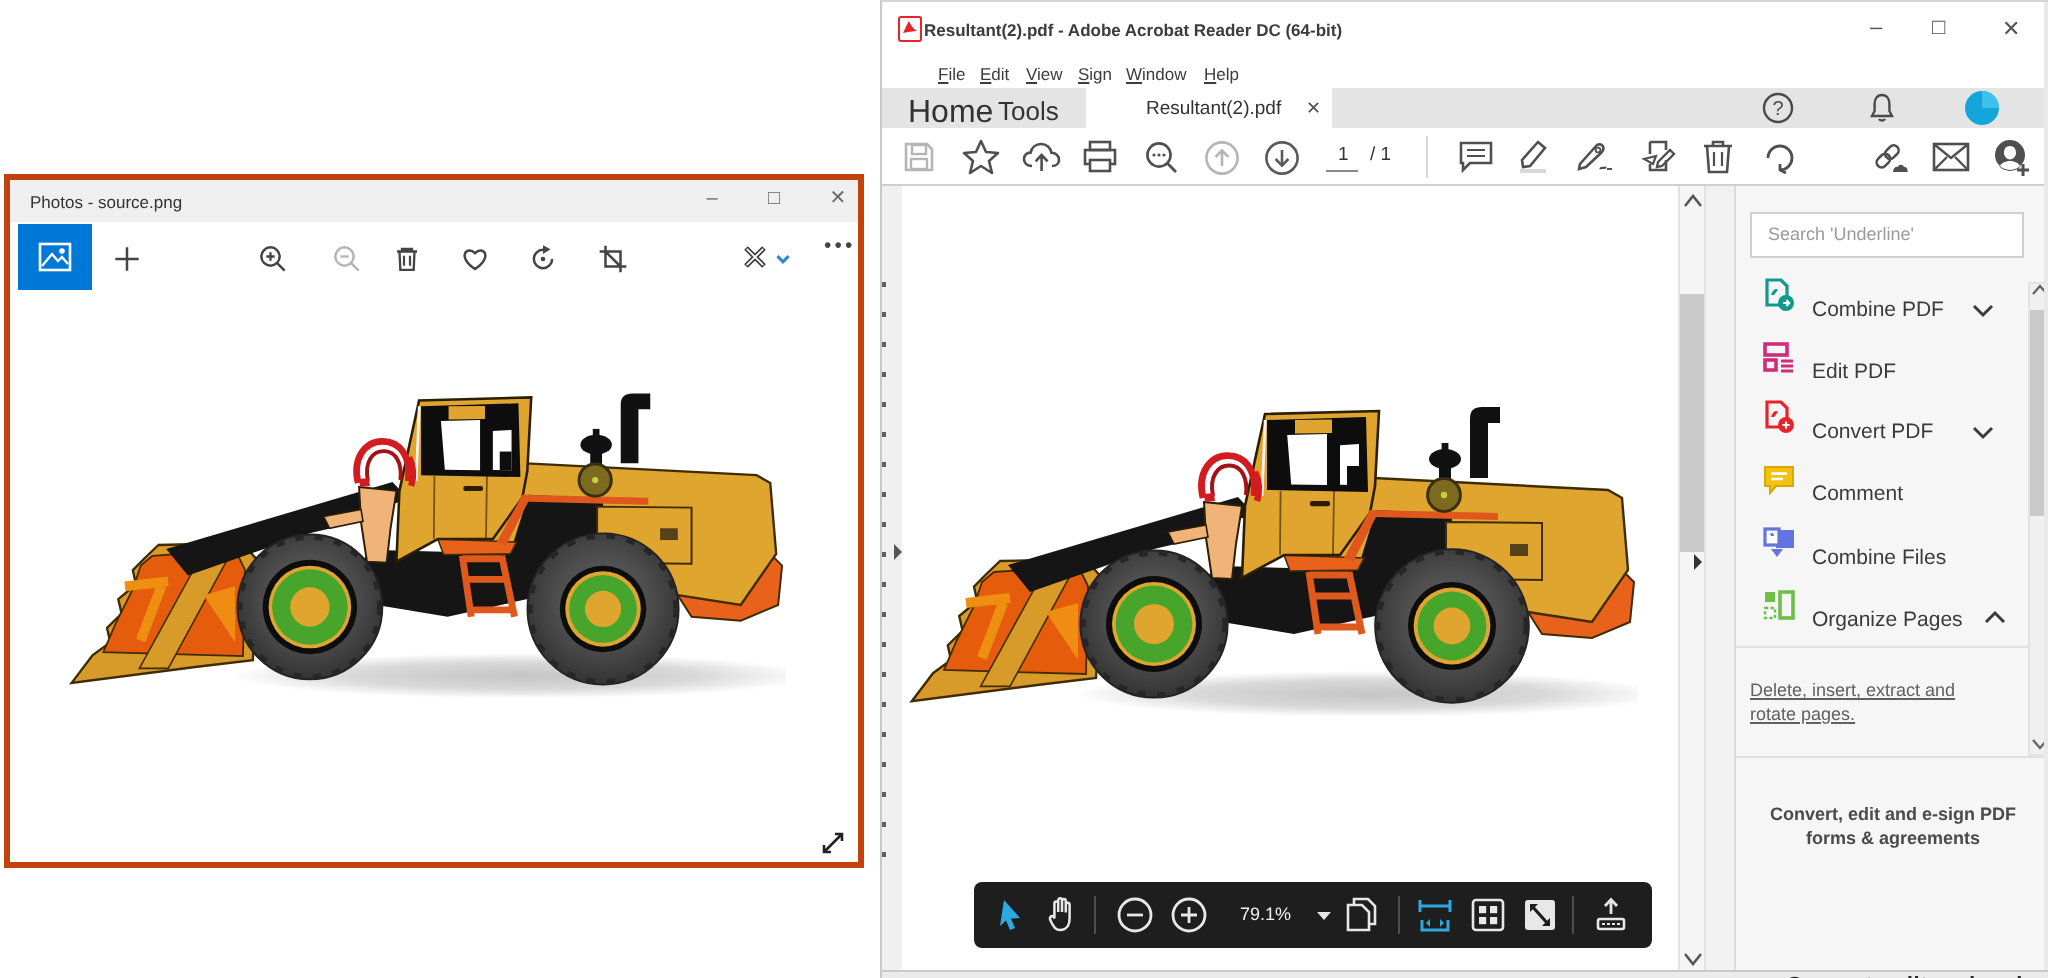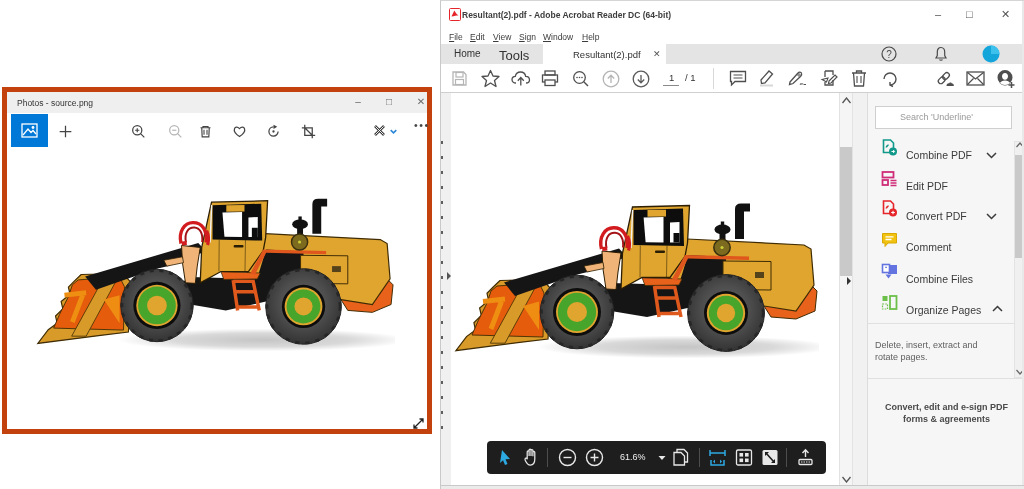--- a/index.html
+++ b/index.html
@@ -1,45 +1,45 @@
 <!DOCTYPE html>
 <html><head>
 <meta charset="utf-8">
 <style>
   html,body{margin:0;padding:0;}
   body{width:1024px;height:489px;background:#fff;font-family:"Liberation Sans",sans-serif;overflow:hidden;position:relative;}
   .abs{position:absolute;}
   
-  #photos{left:2px;top:87px;width:430px;height:347px;background:#fff;border:5px solid #c2410c;box-sizing:border-box;}
+  #photos{left:2px;top:87px;width:430px;height:347px;background:#fff;border:3px solid #c2410c;box-sizing:border-box;}
   #ph-title{left:0;top:0;width:100%;height:21px;background:#efefef;font-size:8.5px;color:#333;line-height:22px;padding-left:10px;box-sizing:border-box;}
   .ph-btn{top:0;width:14px;height:21px;color:#6a6a6a;font-size:10px;line-height:19px;text-align:center;}
   #ph-tool{left:0;top:22px;width:100%;height:33px;background:#fff;}
   #ph-tile{left:4px;top:0;width:37px;height:33px;background:#0078d7;}
   
   #acro{left:440px;top:0;width:584px;height:489px;background:#fff;border-left:1px solid #c9c9c9;border-top:1px solid #d5d5d5;box-sizing:border-box;}
   #ac-title{left:0;top:0;width:100%;height:27px;background:#fff;}
   #ac-title span.t{position:absolute;left:21px;top:9px;font-size:8.5px;color:#3c3c3c;font-weight:bold;}
   .wbtn{top:7px;color:#555;font-size:11px;}
   #ac-menu{left:0;top:27px;width:100%;height:16px;background:#fff;font-size:8.5px;color:#3c3c3c;}
-  #ac-menu span{position:absolute;top:4px;}
+  #ac-menu span{position:absolute;top:4px;margin-left:20px;}
   #ac-menu u{text-decoration:underline;}
   #ac-tabs{left:0;top:43px;width:100%;height:20px;background:#e4e4e4;}
   #tab-active{left:102px;top:0;width:123px;height:20px;background:#fff;}
   #ac-toolbar{left:0;top:63px;width:100%;height:29px;background:#fff;border-bottom:1px solid #cfcfcf;box-sizing:border-box;}
   #ac-content{left:0;top:92px;width:100%;height:392px;background:#f0f0f0;}
   #page{left:10px;top:0;width:388px;height:392px;background:#fff;}
   #vscroll{left:398px;top:0;width:14px;height:392px;background:#f5f5f5;border-left:1px solid #e2e2e2;border-right:1px solid #e2e2e2;box-sizing:border-box;}
   #vthumb{left:399px;top:54px;width:12px;height:129px;background:#c9c9c9;}
   #gapstrip{left:412px;top:0;width:14px;height:392px;background:#f1f1f1;}
   #panel{left:426px;top:0;width:158px;height:392px;background:#f6f6f6;border-left:1px solid #dcdcdc;box-sizing:border-box;}
-  #searchbox{left:7px;top:13px;width:137px;height:23px;background:#fff;border:1px solid #cfcfcf;box-sizing:border-box;font-size:9px;color:#9a9a9a;line-height:21px;padding-left:24px;}
+  #searchbox{left:7px;top:13px;width:137px;height:23px;background:#fff;border:1px solid #cfcfcf;box-sizing:border-box;font-size:9px;color:#9a9a9a;line-height:21px;padding-left:8px;}
   .prow{left:38px;font-size:10.5px;color:#3b3b3b;}
   .picon{left:13px;width:17px;height:17px;}
   #pdivider{left:0;top:230px;width:158px;height:1px;background:#e0e0e0;}
-  #pdesc{left:7px;top:246px;font-size:9px;color:#606060;line-height:12px;}
+  #pdesc{left:7px;top:246px;font-size:9px;color:#606060;line-height:12px;text-decoration:underline;}
   #pscroll{left:146px;top:48px;width:11px;height:237px;background:#f0f0f0;border:1px solid #e3e3e3;box-sizing:border-box;}
   #pthumb{left:147px;top:62px;width:9px;height:103px;background:#c9c9c9;}
   #pdivider2{left:0;top:285px;width:158px;height:1px;background:#e0e0e0;}
   #promo{left:0;top:309px;width:157px;text-align:center;font-size:9px;font-weight:bold;color:#4a4a4a;line-height:11.5px;white-space:nowrap;}
   #trialbtn{left:24px;top:346px;width:104px;height:28px;background:#2577dd;border-radius:14px;color:#fff;font-size:8.5px;text-align:center;line-height:28px;}
   #blackbar{left:46px;top:348px;width:339px;height:33px;background:#1e1e1e;border-radius:4px;}
   #bottomstrip{left:440px;top:484px;width:584px;height:5px;background:#ebebeb;border-top:1px solid #c9c9c9;box-sizing:border-box;overflow:hidden;}
 </style>
 </head>
 <body>
@@ -202,21 +202,21 @@
   <div id="ac-menu" class="abs">
     <span style="left:8px"><u>F</u>ile</span>
     <span style="left:29px"><u>E</u>dit</span>
     <span style="left:52px"><u>V</u>iew</span>
     <span style="left:78px"><u>S</u>ign</span>
     <span style="left:102px"><u>W</u>indow</span>
     <span style="left:141px"><u>H</u>elp</span>
   </div>
   <div id="ac-tabs" class="abs">
     <div id="tab-active" class="abs"></div>
-    <span class="abs" style="left:13px;top:4px;font-size:10px;color:#323232;">Home</span>
+    <span class="abs" style="left:13px;top:4px;font-size:16px;color:#323232;">Home</span>
     <span class="abs" style="left:58px;top:4px;font-size:13px;color:#323232;">Tools</span>
     <span class="abs" style="left:132px;top:5px;font-size:9.5px;color:#323232;">Resultant(2).pdf</span>
     <span class="abs" style="left:212px;top:5px;font-size:9px;color:#555;">✕</span>
     <svg class="abs" style="left:440px;top:2px" width="16" height="16" viewBox="0 0 16 16">
         <circle cx="8" cy="8" r="7" fill="none" stroke="#4a4a4a" stroke-width="1.2"></circle>
         <text x="8" y="11.5" font-size="10" text-anchor="middle" fill="#4a4a4a" font-family="Liberation Sans">?</text>
       </svg>
     <svg class="abs" style="left:492px;top:2px" width="16" height="16" viewBox="0 0 16 16">
         <path d="M8,1.5 C5.5,1.5 4.3,3.5 4.3,6 L4.3,9.5 L3,12 L13,12 L11.7,9.5 L11.7,6 C11.7,3.5 10.5,1.5 8,1.5 Z" fill="none" stroke="#4a4a4a" stroke-width="1.2"></path>
         <path d="M6.5,13.5 C7,14.5 9,14.5 9.5,13.5" fill="none" stroke="#4a4a4a" stroke-width="1.2"></path>
@@ -356,21 +356,21 @@
 
       <svg class="abs" style="left:71px;top:7px" width="19" height="19" viewBox="0 0 19 19">
           <circle cx="9.5" cy="9.5" r="8" fill="none" stroke="#e8e8e8" stroke-width="1.4"></circle>
           <path d="M5.5,9.5 L13.5,9.5" stroke="#e8e8e8" stroke-width="1.4"></path>
         </svg>
 
       <svg class="abs" style="left:98px;top:7px" width="19" height="19" viewBox="0 0 19 19">
           <circle cx="9.5" cy="9.5" r="8" fill="none" stroke="#e8e8e8" stroke-width="1.4"></circle>
           <path d="M5.5,9.5 L13.5,9.5 M9.5,5.5 L9.5,13.5" stroke="#e8e8e8" stroke-width="1.4"></path>
         </svg>
-      <span class="abs" style="left:133px;top:11px;font-size:9px;color:#f0f0f0;">61.6%</span>
+      <span class="abs" style="left:133px;top:11px;font-size:9px;color:#f0f0f0;">79.1%</span>
       <svg class="abs" style="left:171px;top:14px" width="8" height="6" viewBox="0 0 8 6">
           <path d="M0.5,1 L4,5 L7.5,1 Z" fill="#e8e8e8"></path>
         </svg>
 
       <svg class="abs" style="left:185px;top:7px" width="18" height="19" viewBox="0 0 18 19">
           <path d="M5,4 L5,1.5 L12,1.5 L15.5,5 L15.5,14 L12.5,14" fill="none" stroke="#e8e8e8" stroke-width="1.3"></path>
           <path d="M2,4.5 L9,4.5 L12.5,8 L12.5,17 L2,17 Z" fill="none" stroke="#e8e8e8" stroke-width="1.3"></path>
         </svg>
       <div class="abs" style="left:212px;top:7px;width:1px;height:19px;background:#4d4d4d;"></div>
 

